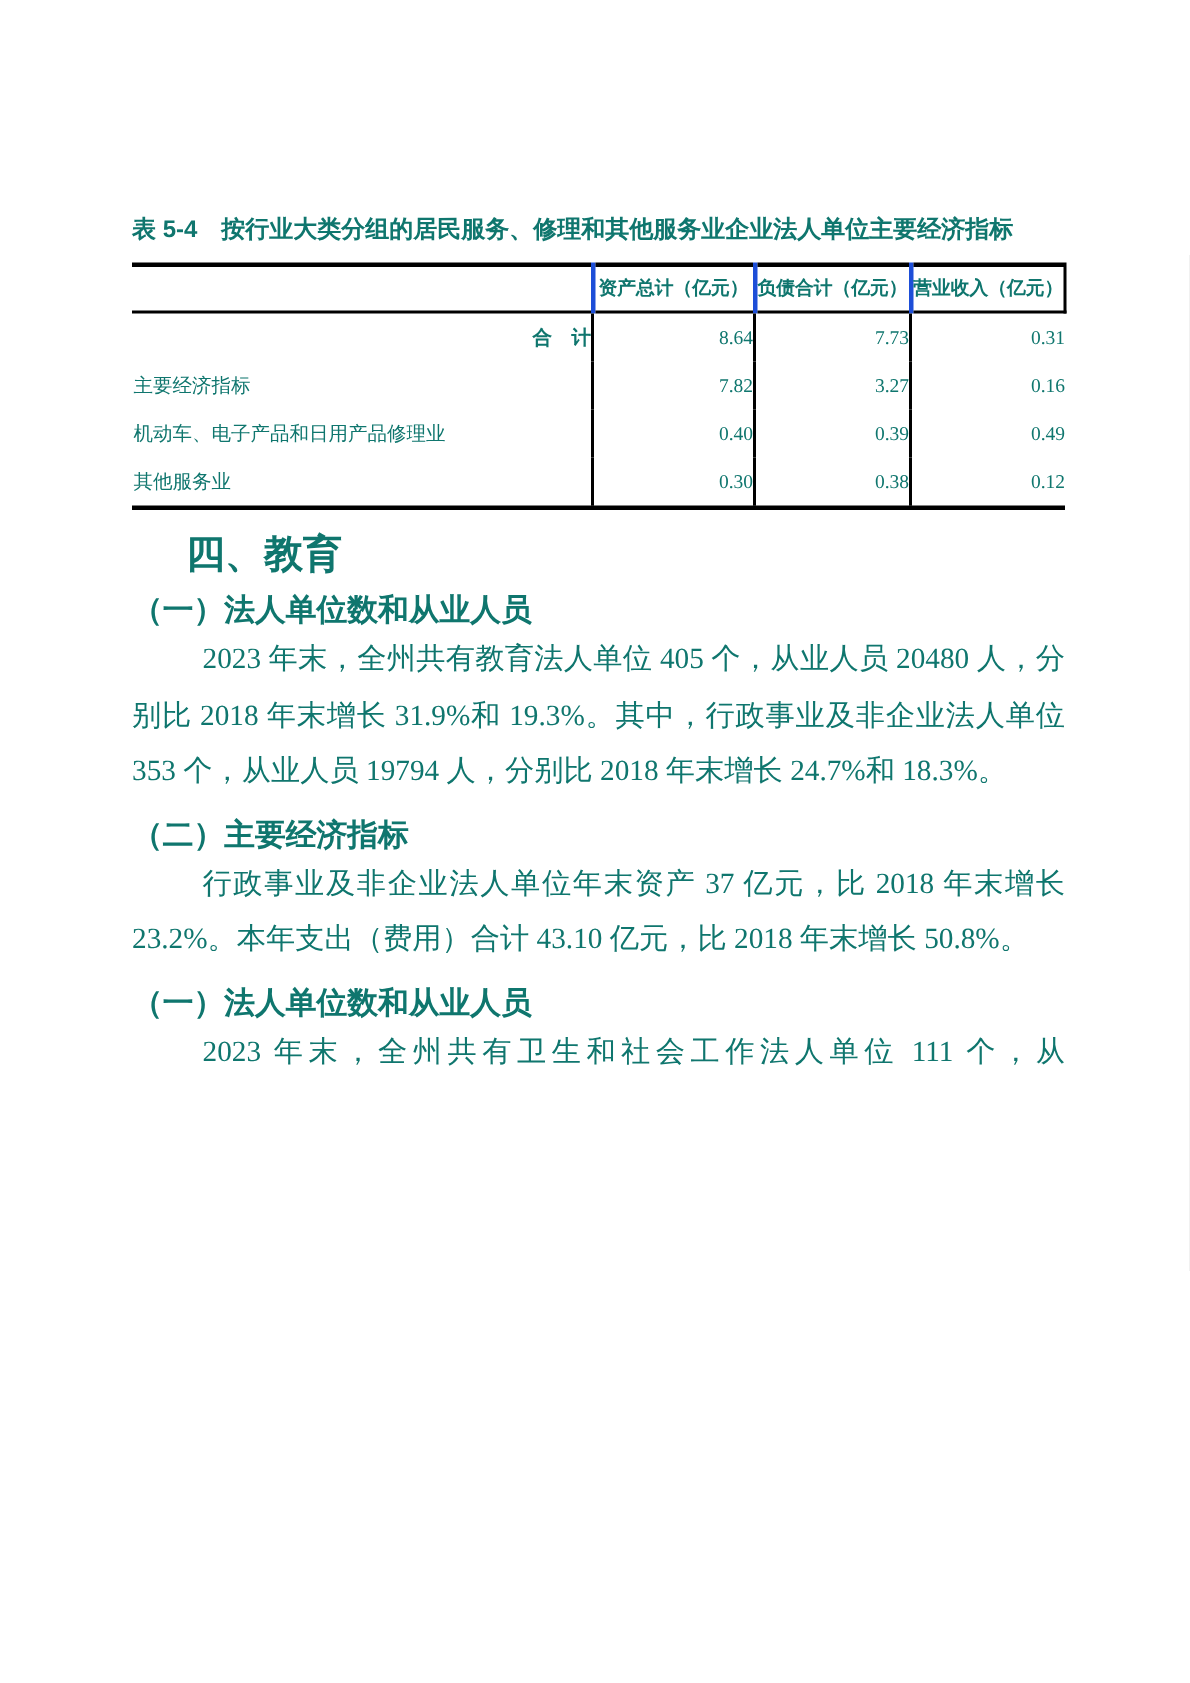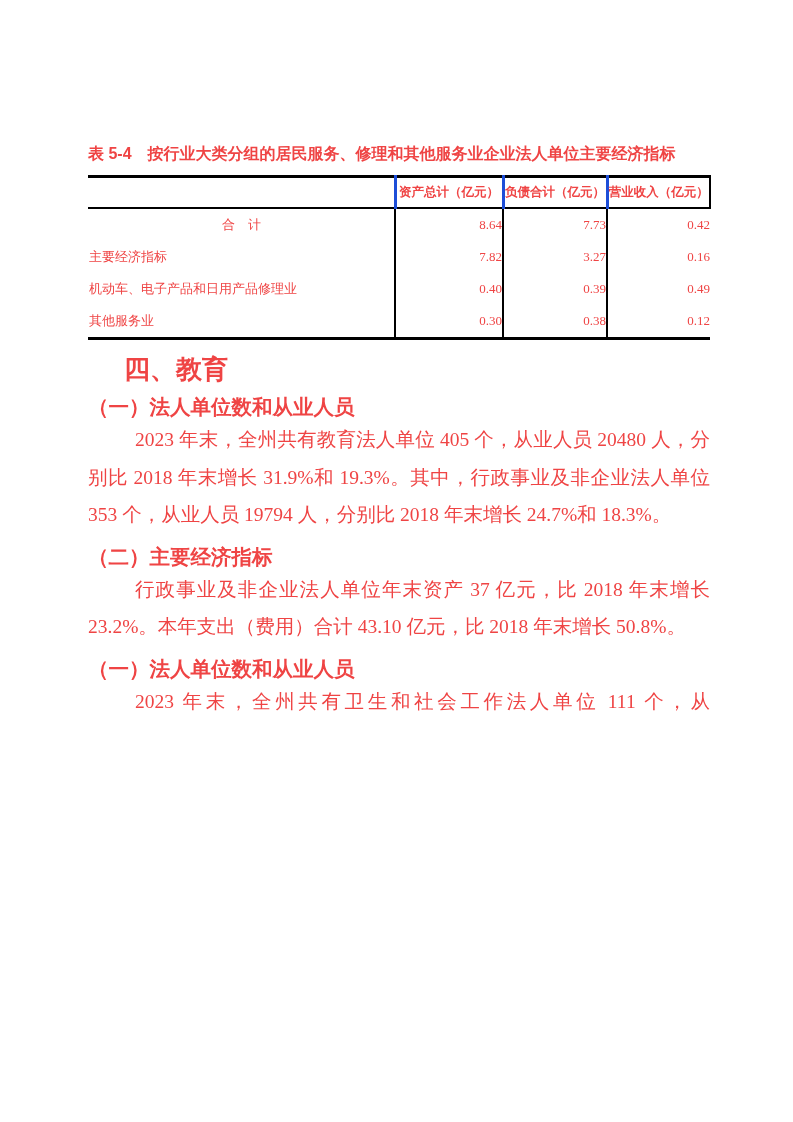--- a/index.html
+++ b/index.html
@@ -2,21 +2,21 @@
 <html><head>
 <meta charset="utf-8">
 <style>
   html, body { margin: 0; padding: 0; background: #e8e8e8; }
   .page {
     position: relative;
     width: 793px;
     height: 1122px;
     margin: 0 auto;
     background: #ffffff;
-    color: #ef4444;
+    color: #0f766e;
     font-family: "Liberation Serif", "DejaVu Serif", serif;
     overflow: hidden;
   }
   .content {
     position: absolute;
     left: 88px;
     top: 144px;
     width: 622px;
   }
 
@@ -52,22 +52,22 @@
   .stats-table th.metric { border-left: 3px solid #1d4ed8; }
   .stats-table th.last   { border-right: 2px solid #000; }
   .stats-table tbody td {
     font-size: 13px;
     height: 32px;
     padding: 0;
     vertical-align: middle;
   }
   .stats-table td.label { text-align: left; padding-left: 1px; }
   .stats-table tr.total td.label {
-    text-align: center;
-    font-weight: normal;
+    text-align: right;
+    font-weight: bold;
     font-family: "Liberation Sans", "DejaVu Sans", sans-serif;
   }
   .stats-table td.value {
     text-align: right;
     border-left: 2px solid #000;
   }
 
   
   .h-major {
     font-family: Liberation Serif, serif;
@@ -114,21 +114,21 @@
           <th class="metric">资产总计（亿元）</th>
           <th class="metric">负债合计（亿元）</th>
           <th class="metric last">营业收入（亿元）</th>
         </tr>
       </thead>
       <tbody>
         <tr class="total">
           <td class="label">合　计</td>
           <td class="value">8.64</td>
           <td class="value">7.73</td>
-          <td class="value">0.42</td>
+          <td class="value">0.31</td>
         </tr>
         <tr>
           <td class="label">主要经济指标</td>
           <td class="value">7.82</td>
           <td class="value">3.27</td>
           <td class="value">0.16</td>
         </tr>
         <tr>
           <td class="label">机动车、电子产品和日用产品修理业</td>
           <td class="value">0.40</td>

